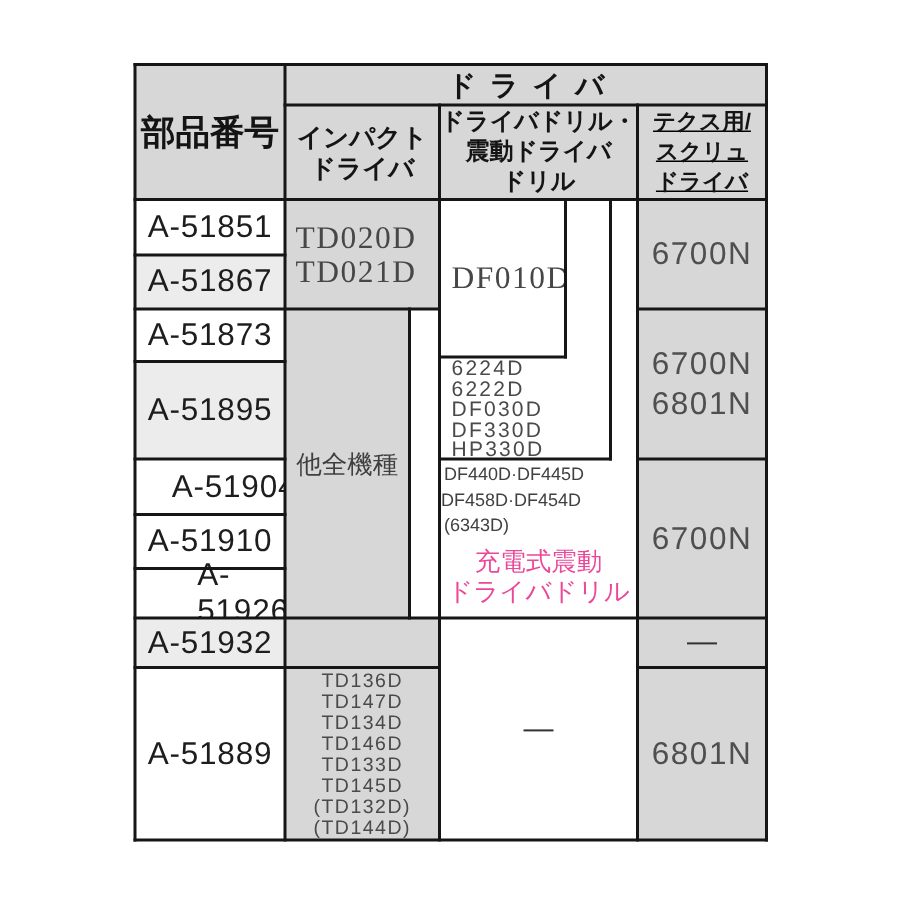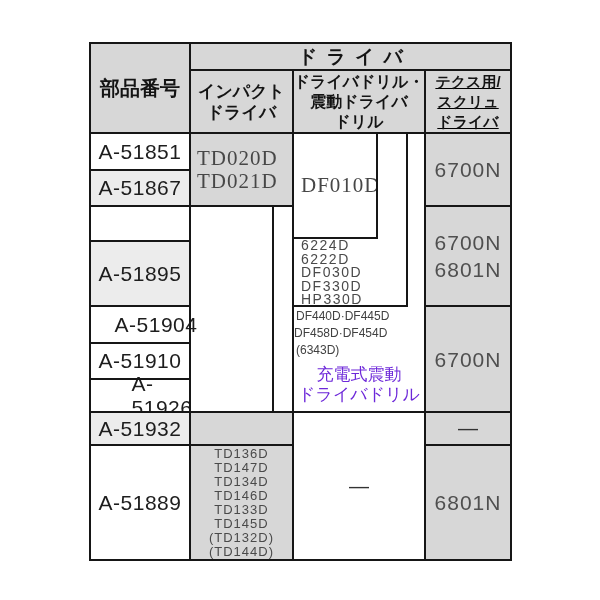--- a/index.html
+++ b/index.html
@@ -19,29 +19,29 @@
   .line { position:absolute; background:#161616; }
 
   .hdr   { font-weight:bold; color:#141414; }
   .part-num { font-size:21px; color:#1d1d1d; letter-spacing:0.5px; }
   .model-lg { font-size:21px; color:#474747; letter-spacing:1px; line-height:23px;font-family:Liberation Serif, serif; }
   .model-md { font-size:12px; color:#414141; line-height:17px; white-space:nowrap; }
   .model-sm { font-size:14px; color:#4a4a4a; letter-spacing:1.5px; line-height:13.6px; }
   .model-xs { font-size:13px; color:#4a4a4a; letter-spacing:1px; line-height:14px; }
   .screw-num { font-size:21px; color:#4f4f4f; letter-spacing:1px; line-height:27px; }
   .dash { font-size:20px; color:#333333; }
-  .charge { font-size:17px; color:#6d28d9; line-height:20px; }
+  .charge { font-size:17px; color:#ec4899; line-height:20px; }
 </style>
 </head>
 <body>
 
 <div class="page">
 
   <div class="cell gray" style="left:90px;top:43px;width:100px;height:90px;">
-    <span class="hdr" style="font-size:20px;">部品番号</span>
+    <span class="hdr" style="font-size:23px;">部品番号</span>
   </div>
 
   <div class="cell gray" style="left:190px;top:43px;width:321px;height:27px;">
     <span class="hdr" style="font-size:19px;letter-spacing:9px;text-indent:9px;">ドライバ</span>
   </div>
 
   <div class="cell gray col" style="left:190px;top:70px;width:103px;height:63px;">
     <span class="hdr" style="font-size:17px;line-height:21px;">インパクト</span>
     <span class="hdr" style="font-size:17px;line-height:21px;">ドライバ</span>
   </div>
@@ -57,20 +57,23 @@
     <span class="hdr" style="font-size:15px;line-height:20px;">スクリュ</span>
     <span class="hdr" style="font-size:15px;line-height:20px;">ドライバ</span>
   </div>
 
   <div class="cell white" style="left:90px;top:133px;width:100px;height:37px;">
     <span class="part-num">A-51851</span>
   </div>
   <div class="cell tint" style="left:90px;top:170px;width:100px;height:36px;">
     <span class="part-num">A-51867</span>
   </div>
+  <div class="cell white" style="left:90px;top:206px;width:100px;height:35px;">
+    <span class="part-num">A-51873</span>
+  </div>
   <div class="cell tint" style="left:90px;top:241px;width:100px;height:65px;">
     <span class="part-num">A-51895</span>
   </div>
   <div class="cell white" style="left:106px;top:306px;width:100px;height:37px;border-radius:15px;">
     <span class="part-num">A-51904</span>
   </div>
   <div class="cell white" style="left:90px;top:343px;width:100px;height:36px;">
     <span class="part-num">A-51910</span>
   </div>
   <div class="cell white" style="left:90px;top:379px;width:100px;height:33px;padding-left:44px;">
@@ -81,20 +84,23 @@
   </div>
   <div class="cell white" style="left:90px;top:445px;width:100px;height:115px;">
     <span class="part-num">A-51889</span>
   </div>
 
   <div class="cell gray col vcenter-left" style="left:190px;top:133px;width:103px;height:73px;padding-left:7px;">
     <span class="model-lg">TD020D</span>
     <span class="model-lg">TD021D</span>
   </div>
 
+  <div class="cell gray" style="left:190px;top:206px;width:83px;height:206px;">
+    <span style="font-size:17px;color:#3f3f3f;">他全機種</span>
+  </div>
 
   <div class="cell white" style="left:273px;top:206px;width:20px;height:206px;"></div>
 
   <div class="cell gray" style="left:190px;top:412px;width:103px;height:33px;"></div>
 
   <div class="cell gray col" style="left:190px;top:445px;width:103px;height:115px;justify-content:center;">
     <span class="model-xs">TD136D</span>
     <span class="model-xs">TD147D</span>
     <span class="model-xs">TD134D</span>
     <span class="model-xs">TD146D</span>

